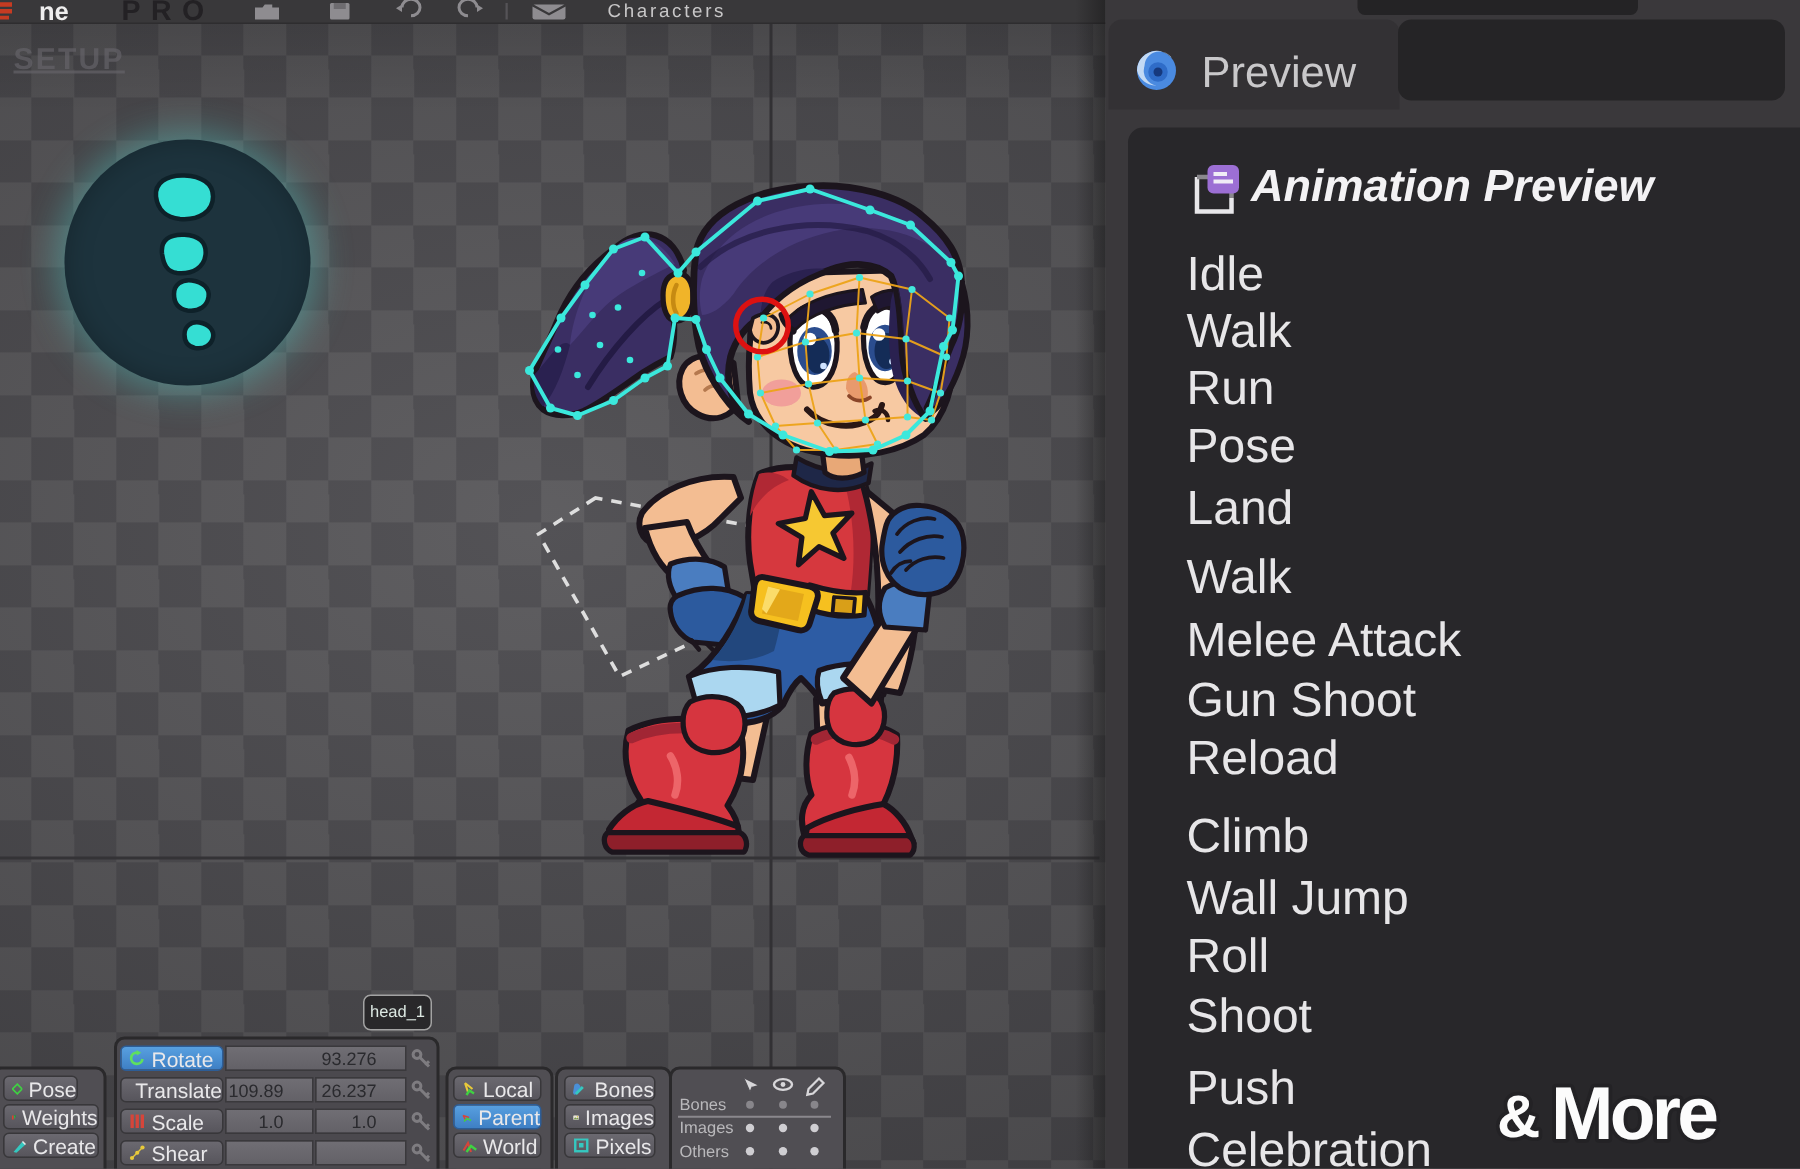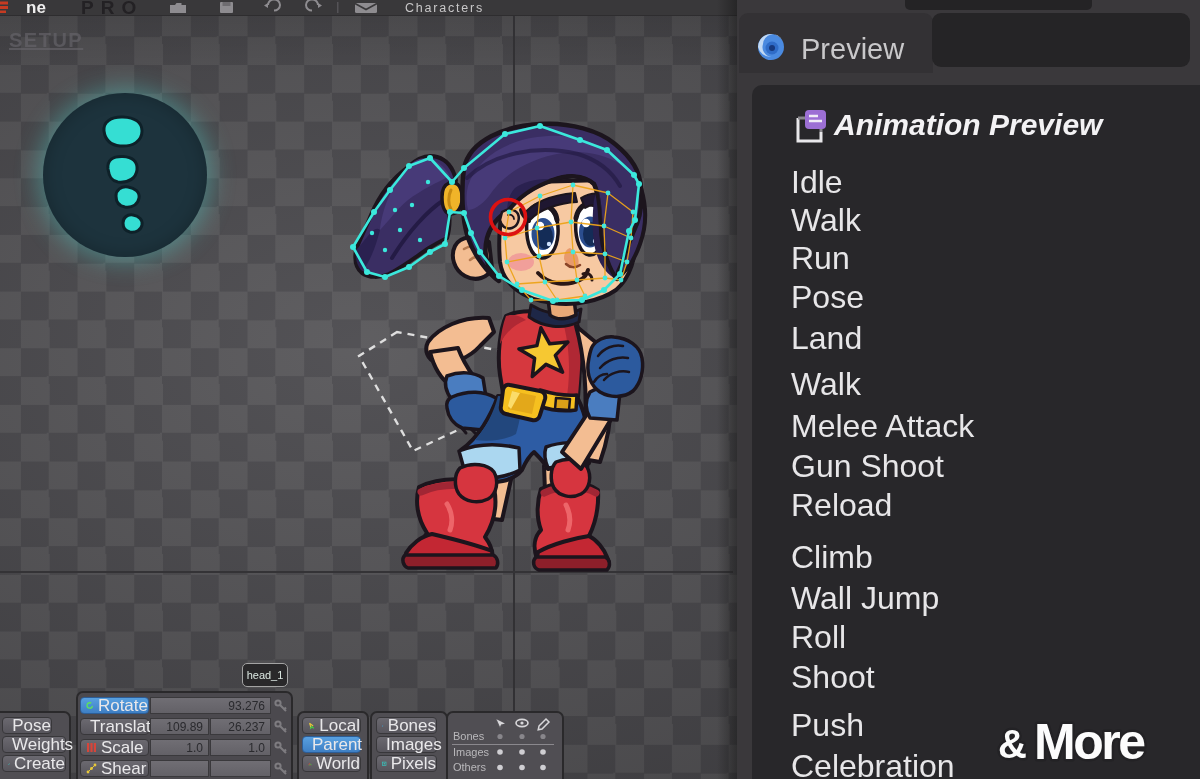--- a/index.html
+++ b/index.html
@@ -38,26 +38,26 @@
   #rpanel .inner{left:21px;top:85px;width:448px;height:694px;background:#28272a;border-radius:10px 0 0 0;}
   #ptabicon{left:757px;top:33px;width:28px;height:28px;}
   #ptablabel{left:801px;top:33px;font-size:29px;color:#c9c8ca;}
   #apicon{left:796px;top:110px;width:30px;height:34px;}
   #aplabel{left:834px;top:108px;font-size:30px;font-weight:bold;color:#f3f2f4;font-style:italic;}
   .anim{position:absolute;left:791px;font-size:32px;color:#e7e6e8;white-space:nowrap;}
 
   
   .panel{position:absolute;background:#504e53;border:2px solid #2a292b;border-radius:7px;}
   .btn{position:absolute;height:17px;border-radius:4px;border:1px solid #38373a;
-       background:linear-gradient(#6b6970,#57555c);color:#e9e8ea;font-size:17px;
+       background:linear-gradient(#6b6970,#57555c);color:#e9e8ea;font-size:14px;
        display:flex;align-items:center;box-sizing:border-box;padding-left:5px;gap:4px;}
   .btn.blue{background:linear-gradient(#58a0e0,#3e7fc4);border-color:#2d5d96;}
   .cell{position:absolute;height:17px;background:linear-gradient(#706e74,#636167);
         border:1px solid #3a393c;box-sizing:border-box;color:#2a2a2e;font-size:12px;
-        display:flex;align-items:center;justify-content:flex-end;padding-right:5px;}
+        display:flex;align-items:center;justify-content:flex-end;padding-right:19px;}
   #head1{left:242px;top:663px;width:44px;height:22px;background:#29282a;border-radius:5px;
          color:#dce8e2;font-size:11px;display:flex;align-items:center;justify-content:center;border:1px solid #a3a3a3;}
 </style>
 </head>
 <body>
   <div id="canvas" class="abs"></div>
   <div id="vline" class="abs"></div>
   <div id="hline" class="abs"></div>
   <div id="setup" class="abs">SETUP</div>
   <div id="logo" class="abs"></div>

